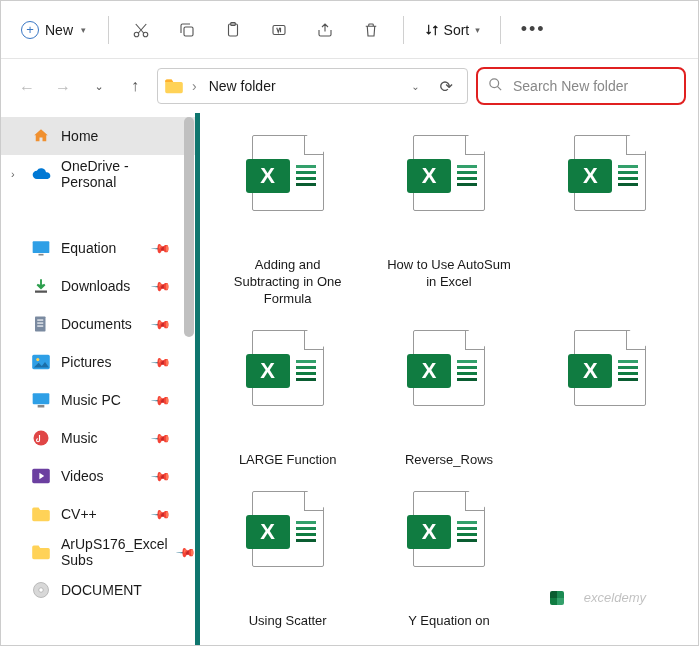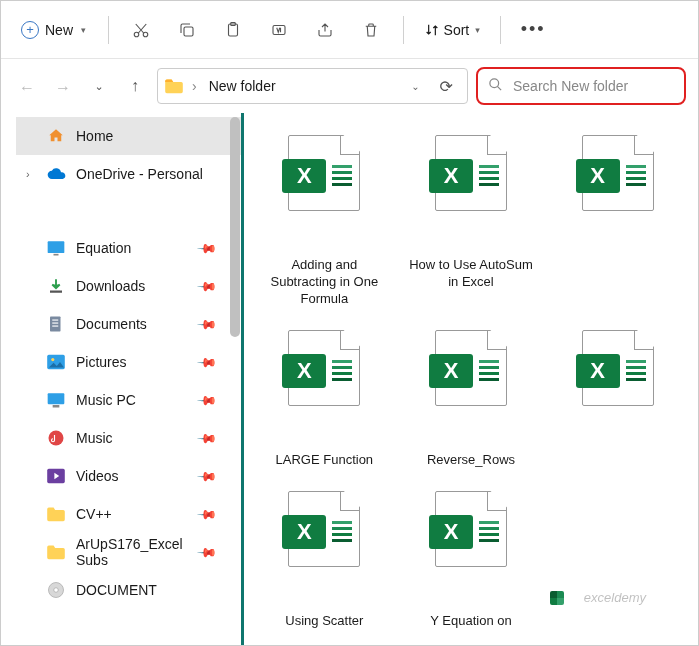--- a/index.html
+++ b/index.html
@@ -28,21 +28,21 @@
     .refresh-icon { padding: 0 8px; color: #555; cursor: pointer; font-size: 16px; }
     .search-box { width: 210px; display: flex; align-items: center; border: 2px solid #e02020; border-radius: 8px; height: 38px; padding: 0 10px; gap: 10px; background: #fff; }
     .search-icon { color: #888; font-size: 14px; }
     .search-input { border: none; outline: none; flex: 1; font-size: 14px; color: #666; background: transparent; }
     .search-input::placeholder { color: #888; }
     
     
     .main { display: flex; height: calc(100% - 112px); }
     
     
-    .sidebar { width: 243px; border-right: 3px solid #0f766e; overflow-y: auto; position: relative; padding-top: 4px; padding-left: 15px; }
+    .sidebar { width: 199px; border-right: 5px solid #0f766e; overflow-y: auto; position: relative; padding-top: 4px; }
     .sidebar-scroll { position: absolute; right: 0; top: 0; width: 14px; height: 100%; }
     .sidebar-thumb { position: absolute; right: 1px; top: 4px; width: 10px; height: 220px; background: #c0c0c0; border-radius: 5px; }
     .side-item { display: flex; align-items: center; height: 38px; padding: 0 12px 0 30px; gap: 10px; cursor: pointer; font-size: 14px; position: relative; }
     .side-item.selected { background: #e6e6e6; }
     .side-item .expand { position: absolute; left: 10px; color: #666; font-size: 11px; }
     .side-item .pin { margin-left: auto; color: #888; font-size: 13px; transform: rotate(45deg); margin-right: 14px;}
     .side-icon { width: 20px; height: 18px; flex-shrink: 0; display:flex; align-items:center; justify-content:center;}
     .side-gap { height: 36px; }
     
     

